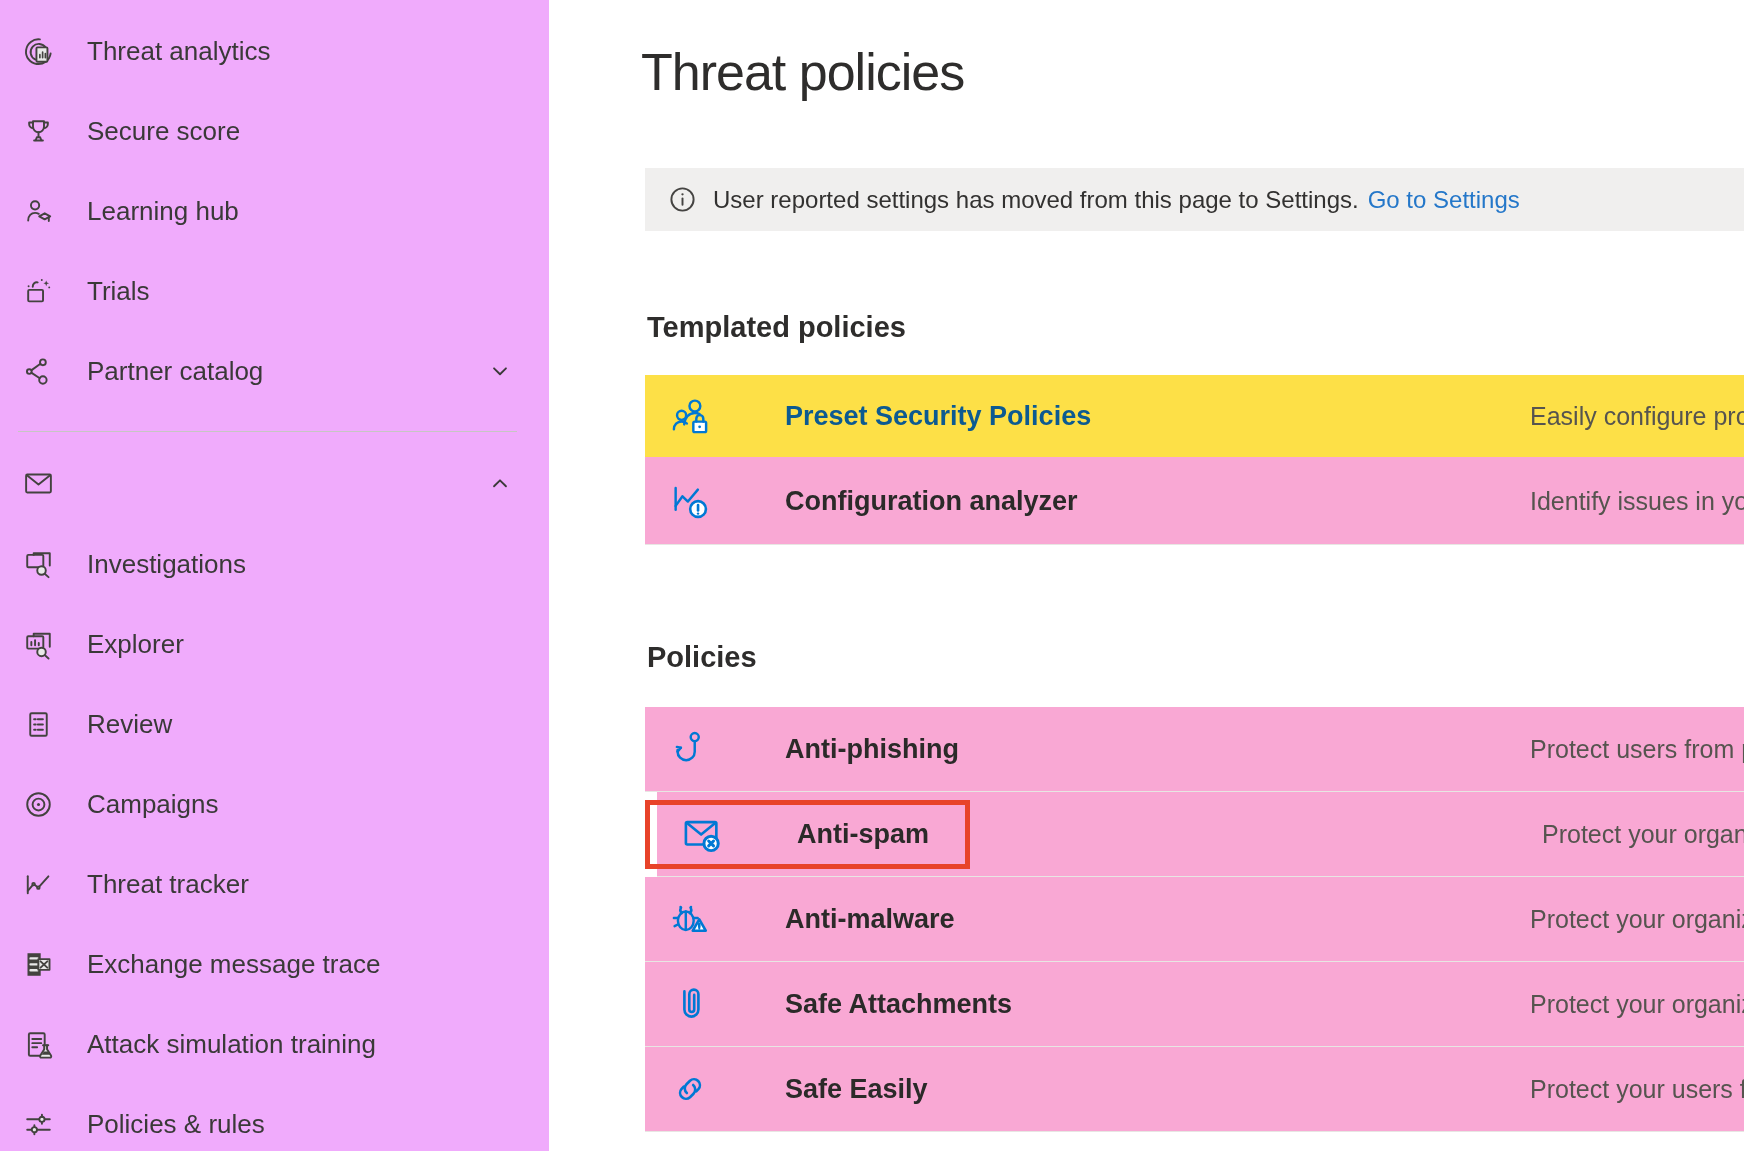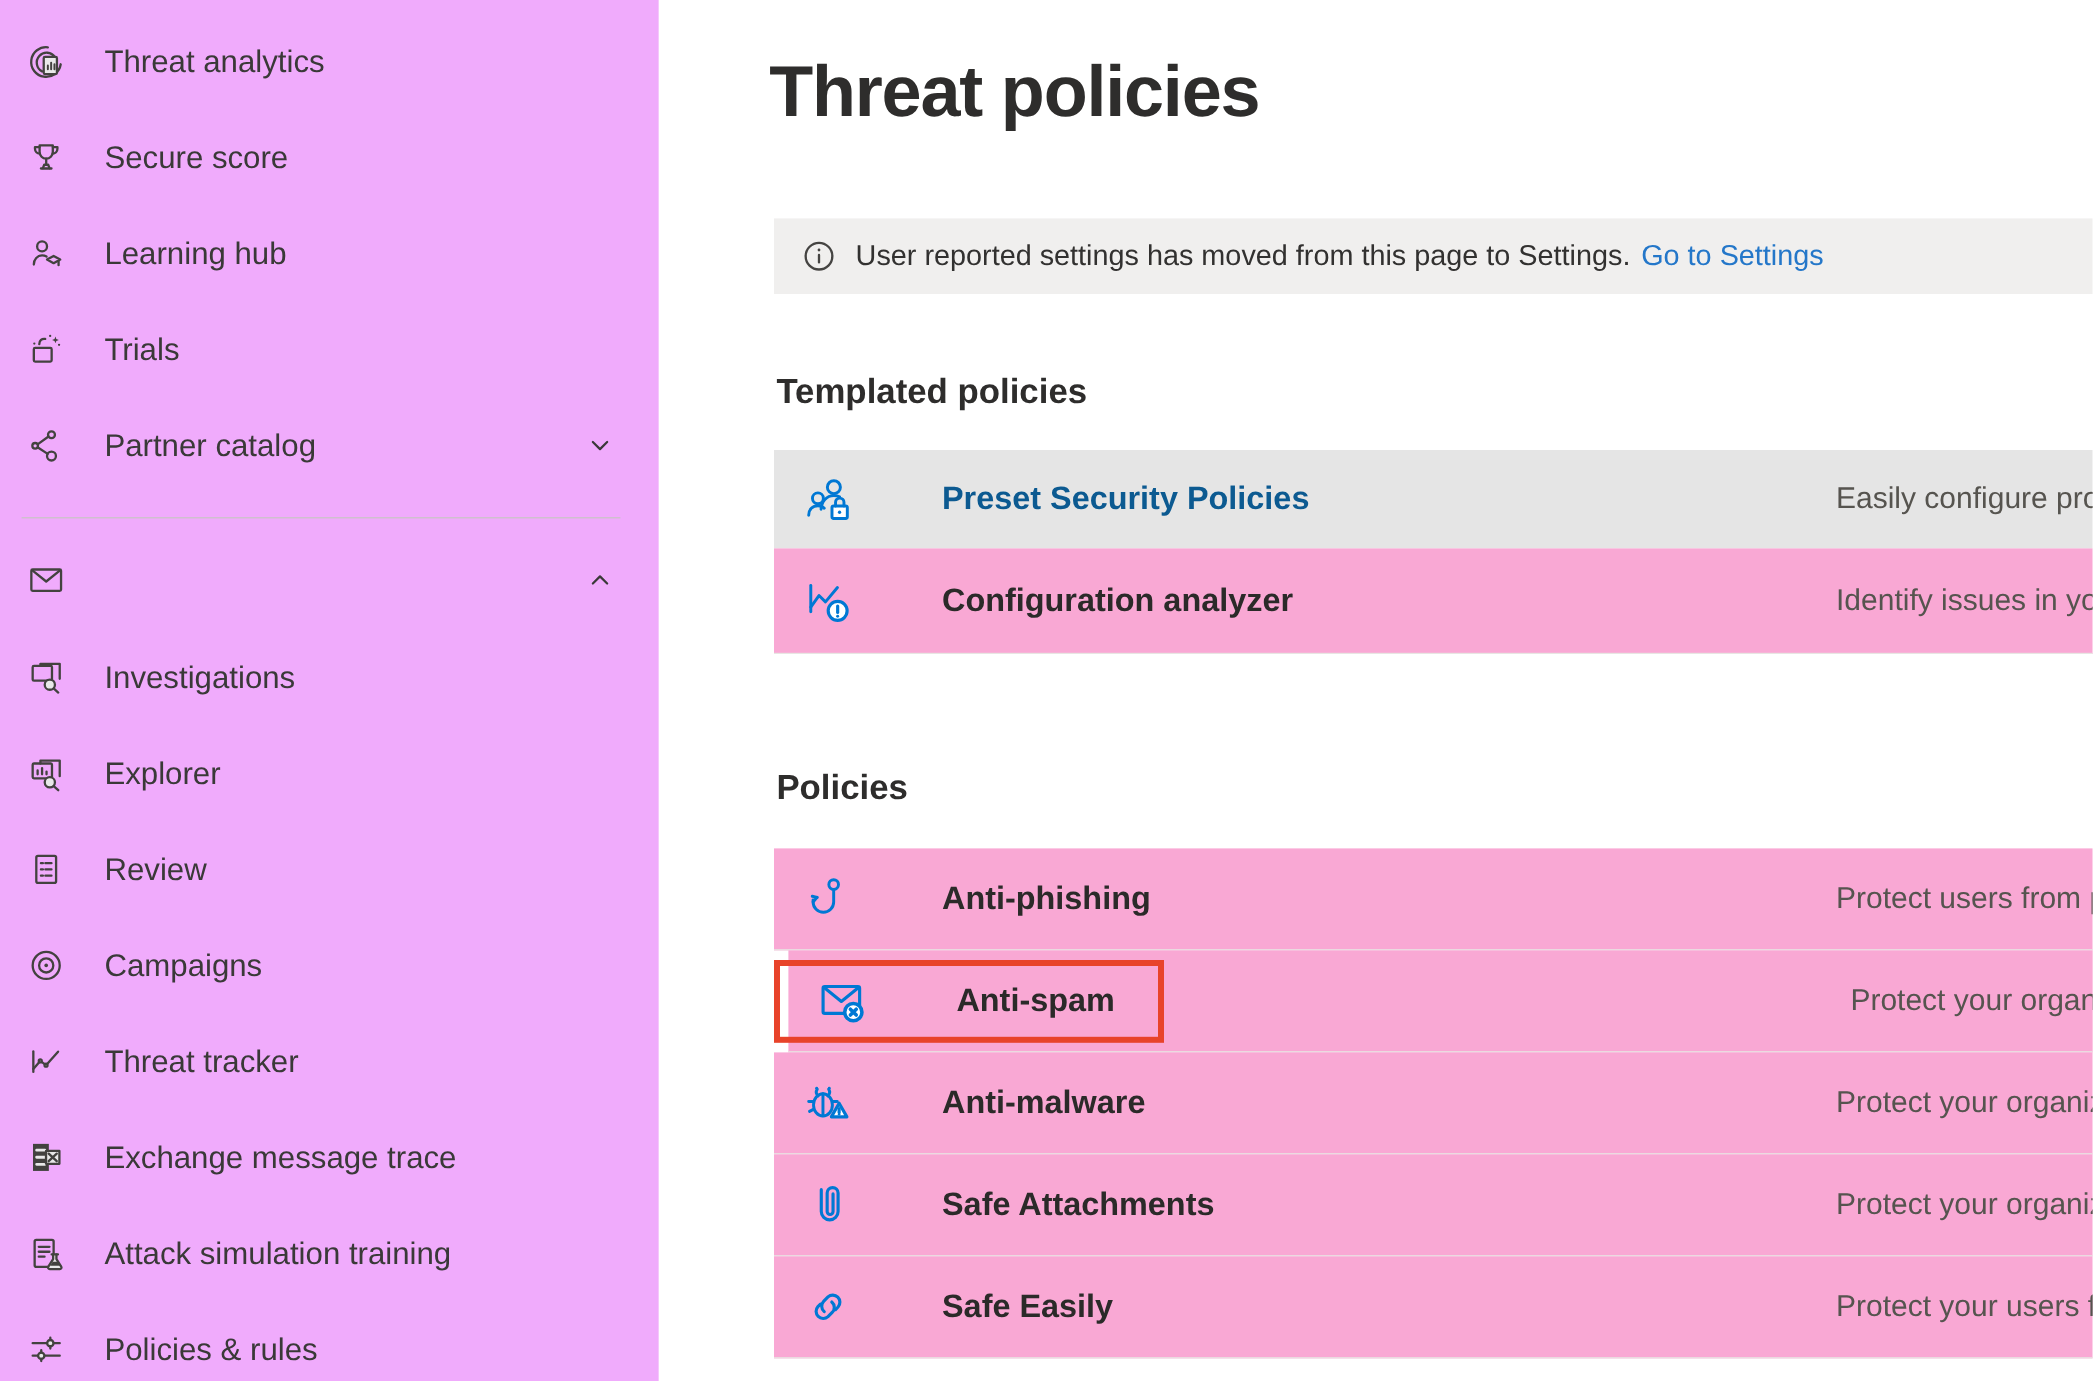--- a/index.html
+++ b/index.html
@@ -9,30 +9,30 @@
   #sidebar{position:absolute;left:0;top:0;width:549px;height:1151px;background:#f0abfc}
   .side-item{position:absolute;left:0;width:549px;height:80px;display:flex;align-items:center;
              padding:0 36px 0 22px;box-sizing:border-box;cursor:pointer}
   .side-ic{width:33px;height:33px;flex:none;display:flex;align-items:center;justify-content:center;color:#43423f}
   .side-label{margin-left:32px;font-size:26px;color:#3a3938;white-space:nowrap}
   .side-item.bold .side-label{font-weight:700;color:#323130}
   .chev{margin-left:auto;color:#3a3938;display:flex}
   .side-divider{position:absolute;left:18px;top:431px;width:499px;height:0;border-top:1px solid #c7c5c3}
   
   #main{position:absolute;left:549px;top:0;width:1195px;height:1151px;background:#fff}
-  #page-title{position:absolute;left:92px;top:42px;margin:0;font-size:60px;font-weight:700;
+  #page-title{position:absolute;left:92px;top:42px;margin:0;font-size:52px;font-weight:400;
               color:#2e2d2c;letter-spacing:-1px;white-space:nowrap}
-  #banner{position:absolute;left:96px;top:182px;width:1099px;height:63px;background:#f0efee;
+  #banner{position:absolute;left:96px;top:168px;width:1099px;height:63px;background:#f0efee;
           display:flex;align-items:center;box-sizing:border-box;padding-left:22px}
   .info-ic{width:31px;height:31px;flex:none;display:flex;color:#454442}
   #banner-text{margin-left:15px;font-size:24px;color:#323130;white-space:nowrap}
   #banner-link{margin-left:9px;font-size:24px;color:#2477c9;text-decoration:none;white-space:nowrap;cursor:pointer}
   .sec-heading{position:absolute;left:98px;margin:0;font-size:29px;font-weight:700;color:#2e2d2c;white-space:nowrap}
   .prow{position:absolute;left:96px;width:1099px;box-sizing:border-box;cursor:pointer;background:#f9a8d4}
-  .prow.hl{background:#e5e5e5}
+  .prow.hl{background:#fde047}
   .prow.bordered{border-bottom:1px solid #e8e6e3}
   .row-ic{position:absolute;left:23px;top:50%;transform:translateY(-50%);width:44px;height:44px;
           display:flex;align-items:center;justify-content:center;color:#0078d4}
   .plabel{position:absolute;left:140px;top:50%;transform:translateY(-50%);font-size:27px;font-weight:600;
           color:#2b2a29;white-space:nowrap}
   .plabel.link{color:#0c5a91}
   .pdesc{position:absolute;left:885px;top:50%;transform:translateY(-50%);font-size:25px;font-weight:400;
          color:#56544f;white-space:nowrap}
   #selection-box{position:absolute;left:96px;top:800px;width:325px;height:69px;border:5px solid #e8432a;
                  box-sizing:border-box;pointer-events:none;z-index:5}

